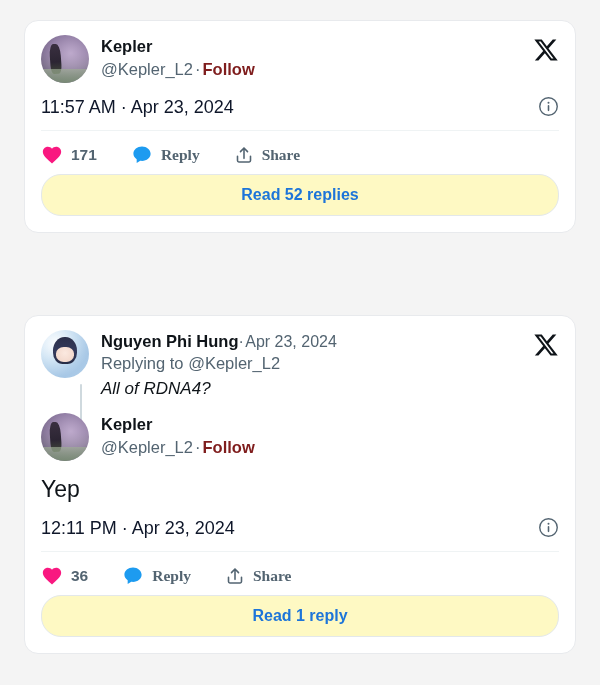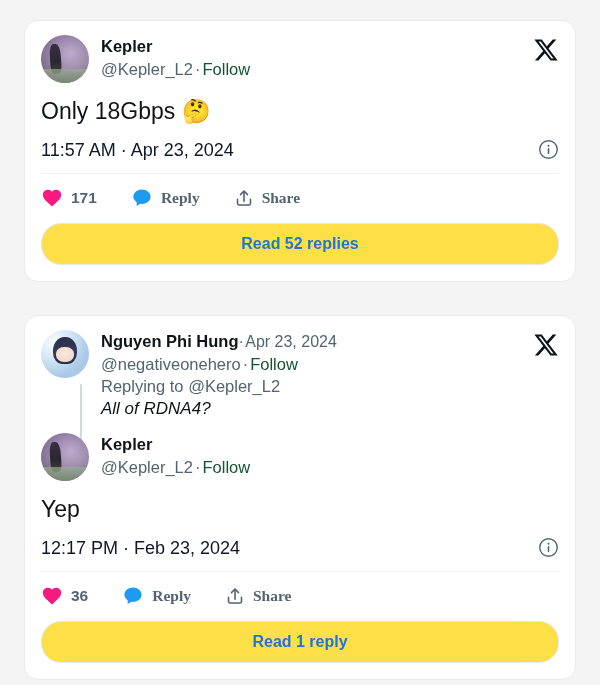--- a/index.html
+++ b/index.html
@@ -134,22 +134,22 @@
   .name-line-2 {
     font-size: 16.5px;
     line-height: 22px;
     color: #536471;
     white-space: nowrap;
     margin-top: 1px;
   }
   .handle { color: #536471; }
   .dot { color: #536471; padding: 0 2px; }
   .follow {
-    color: #14532d;
-    font-weight: normal;
+    color: #7f1d1d;
+    font-weight: bold;
     cursor: pointer;
   }
   .replying-line {
     font-size: 16.5px;
     line-height: 23px;
     color: #536471;
     white-space: nowrap;
   }
   .replying-line .rep-handle { color: #536471; }
 
@@ -236,32 +236,32 @@
     font-weight: bold;
     color: #536471;
     text-align: center;
   }
   .icon-heart { width: 22px; height: 22px; flex: 0 0 22px; }
   .icon-bubble { width: 22px; height: 22px; flex: 0 0 22px; }
   .icon-share { width: 20px; height: 20px; flex: 0 0 20px; }
 
   
   .read-replies {
-    margin-top: 14px;
+    margin-top: 8px;
     height: 40px;
     border: 1px solid #e3e8ea;
     border-radius: 20px;
     display: flex;
     align-items: center;
     justify-content: center;
     color: #1d75d9;
     font-size: 16px;
     font-weight: bold;
     cursor: pointer;
-    background: #fde047;
+    background: #fef9c3;
   }
 </style>
 </head>
 <body>
 
 <div class="page">
 
   <div class="tweet-card" id="card-1">
 
     <div class="head-row">
@@ -274,24 +274,20 @@
           <span class="handle">@Kepler_L2</span><span class="dot">·</span><span class="follow">Follow</span>
         </div>
       </div>
       <div class="x-logo">
         <svg viewBox="0 0 24 24" width="26" height="26" aria-hidden="true">
           <path fill="#0f1419" d="M18.244 2.25h3.308l-7.227 8.26 8.502 11.24H16.17l-5.214-6.817L4.99 21.75H1.68l7.73-8.835L1.254 2.25H8.08l4.713 6.231zm-1.161 17.52h1.833L7.084 4.126H5.117z"></path>
         </svg>
       </div>
     </div>
 
-    <div class="tweet-text">
-      <span>Only 18Gbps</span>
-      <span class="emoji">🤔</span>
-    </div>
 
     <div class="timestamp-row">
       <span class="timestamp">11:57 AM · Apr 23, 2024</span>
       <span class="info-icon">
         <svg viewBox="0 0 24 24" width="21" height="21" aria-hidden="true">
           <circle cx="12" cy="12" r="10" fill="none" stroke="#536471" stroke-width="1.6"></circle>
           <circle cx="12" cy="7.6" r="1.15" fill="#536471"></circle>
           <rect x="11.1" y="10.3" width="1.8" height="7" rx="0.9" fill="#536471"></rect>
         </svg>
       </span>
@@ -331,23 +327,20 @@
 
   <div class="tweet-card" id="card-2">
 
     <div class="head-row">
       <div class="thread-line" style="top:54px; height:66px;"></div>
       <div class="avatar av-nguyen"></div>
       <div class="names">
         <div class="name-line-1">
           <span class="display-name">Nguyen Phi Hung</span><span class="meta-sep">·</span> <span class="meta-date">Apr 23, 2024</span>
         </div>
-        <div class="name-line-2">
-          <span class="handle">@negativeonehero</span><span class="dot">·</span><span class="follow">Follow</span>
-        </div>
         <div class="replying-line">
           <span>Replying to </span><span class="rep-handle">@Kepler_L2</span>
         </div>
       </div>
       <div class="x-logo">
         <svg viewBox="0 0 24 24" width="26" height="26" aria-hidden="true">
           <path fill="#0f1419" d="M18.244 2.25h3.308l-7.227 8.26 8.502 11.24H16.17l-5.214-6.817L4.99 21.75H1.68l7.73-8.835L1.254 2.25H8.08l4.713 6.231zm-1.161 17.52h1.833L7.084 4.126H5.117z"></path>
         </svg>
       </div>
     </div>
@@ -368,21 +361,21 @@
           <span class="handle">@Kepler_L2</span><span class="dot">·</span><span class="follow">Follow</span>
         </div>
       </div>
     </div>
 
     <div class="tweet-text">
       <span>Yep</span>
     </div>
 
     <div class="timestamp-row">
-      <span class="timestamp">12:17 PM · Feb 23, 2024</span>
+      <span class="timestamp">12:11 PM · Apr 23, 2024</span>
       <span class="info-icon">
         <svg viewBox="0 0 24 24" width="21" height="21" aria-hidden="true">
           <circle cx="12" cy="12" r="10" fill="none" stroke="#536471" stroke-width="1.6"></circle>
           <circle cx="12" cy="7.6" r="1.15" fill="#536471"></circle>
           <rect x="11.1" y="10.3" width="1.8" height="7" rx="0.9" fill="#536471"></rect>
         </svg>
       </span>
     </div>
 
     <div class="divider"></div>

